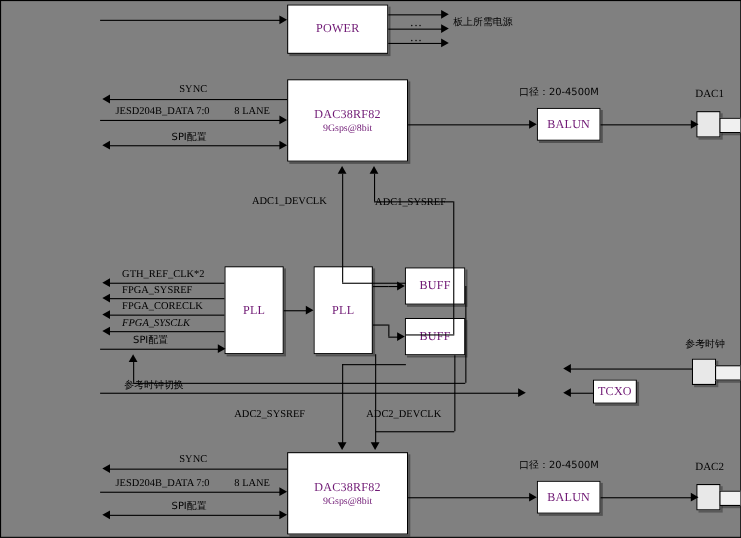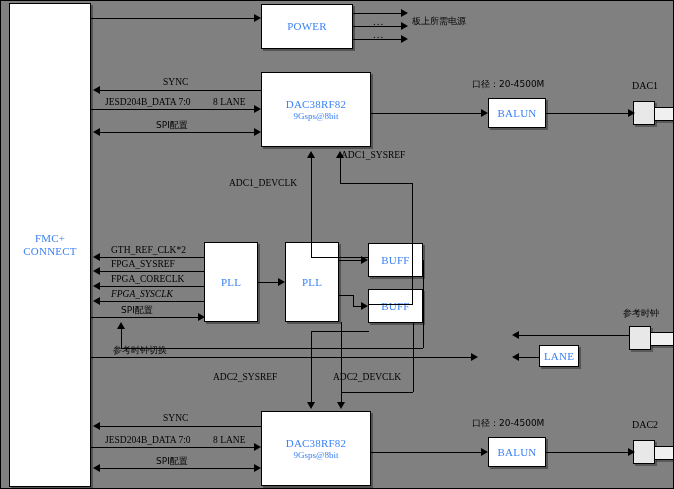--- a/index.html
+++ b/index.html
@@ -23,21 +23,21 @@
     position: absolute;
     background: #ffffff;
     border: 1px solid #000000;
     box-shadow: 2px 2px 0 0 rgba(0,0,0,0.35);
     box-sizing: border-box;
     display: flex;
     flex-direction: column;
     align-items: center;
     justify-content: center;
     text-align: center;
-    color: #3b82f6;
+    color: #701a75;
     line-height: 1.18;
   }
   .blk .l1 { font-size: 11px; letter-spacing: 0.2px; }
   .blk .l2 { font-size: 9px; }
   .blk.cn { font-family: "DejaVu Sans", "Liberation Sans", sans-serif; font-size: 10px; }
 
   
   .conn {
     position: absolute;
   }
@@ -94,24 +94,20 @@
     color: #000000;
     letter-spacing: 1px;
     line-height: 1;
   }
 </style>
 </head>
 <body>
 
 <div id="canvas">
 
-  <div class="blk" style="left:8px; top:2px; width:82px; height:484px;">
-    <span class="l1">FMC+</span>
-    <span class="l1">CONNECT</span>
-  </div>
 
   <div class="blk" style="left:260px; top:3px; width:92px; height:45px;">
     <span class="l1">POWER</span>
   </div>
 
   <div class="blk" style="left:260px; top:71px; width:110px; height:75px;">
     <span class="l1">DAC38RF82</span>
     <span class="l2">9Gsps@8bit</span>
   </div>
 
@@ -130,21 +126,21 @@
   <div class="blk" style="left:367px; top:242px; width:55px; height:34px;">
     <span class="l1">BUFF</span>
   </div>
 
   <div class="blk" style="left:367px; top:288px; width:55px; height:34px;">
     <span class="l1">BUFF</span>
   </div>
 
 
   <div class="blk" style="left:538px; top:344px; width:40px; height:22px;">
-    <span class="l1">LANE</span>
+    <span class="l1">TCXO</span>
   </div>
 
   <div class="blk" style="left:260px; top:410px; width:110px; height:75px;">
     <span class="l1">DAC38RF82</span>
     <span class="l2">9Gsps@8bit</span>
   </div>
 
   <div class="blk" style="left:487px; top:436px; width:58px; height:30px;">
     <span class="l1">BALUN</span>
   </div>
@@ -204,21 +200,21 @@
   <div class="v" style="left:310px; top:157px; height:99px;"></div>
   <div class="h" style="left:310px; top:256px; width:58px;"></div>
   <div class="arr u" style="left:306px; top:150px;"></div>
   <div class="lbl" style="left:228px; top:178px;">ADC1_DEVCLK</div>
 
   <div class="v" style="left:339px; top:157px; height:25px;"></div>
   <div class="h" style="left:339px; top:182px; width:72px;"></div>
   <div class="v" style="left:411px; top:182px; height:121px;"></div>
   <div class="h" style="left:368px; top:303px; width:44px;"></div>
   <div class="arr u" style="left:335px; top:150px;"></div>
-  <div class="lbl" style="left:340px; top:150px;">ADC1_SYSREF</div>
+  <div class="lbl" style="left:340px; top:179px;">ADC1_SYSREF</div>
 
   <div class="h" style="left:98px; top:256px; width:105px;"></div>
   <div class="arr l" style="left:92px; top:252px;"></div>
   <div class="lbl" style="left:110px; top:245px;">GTH_REF_CLK*2</div>
 
   <div class="h" style="left:98px; top:270px; width:105px;"></div>
   <div class="arr l" style="left:92px; top:266px;"></div>
   <div class="lbl" style="left:110px; top:259px;">FPGA_SYSREF</div>
 
   <div class="h" style="left:98px; top:285px; width:105px;"></div>

